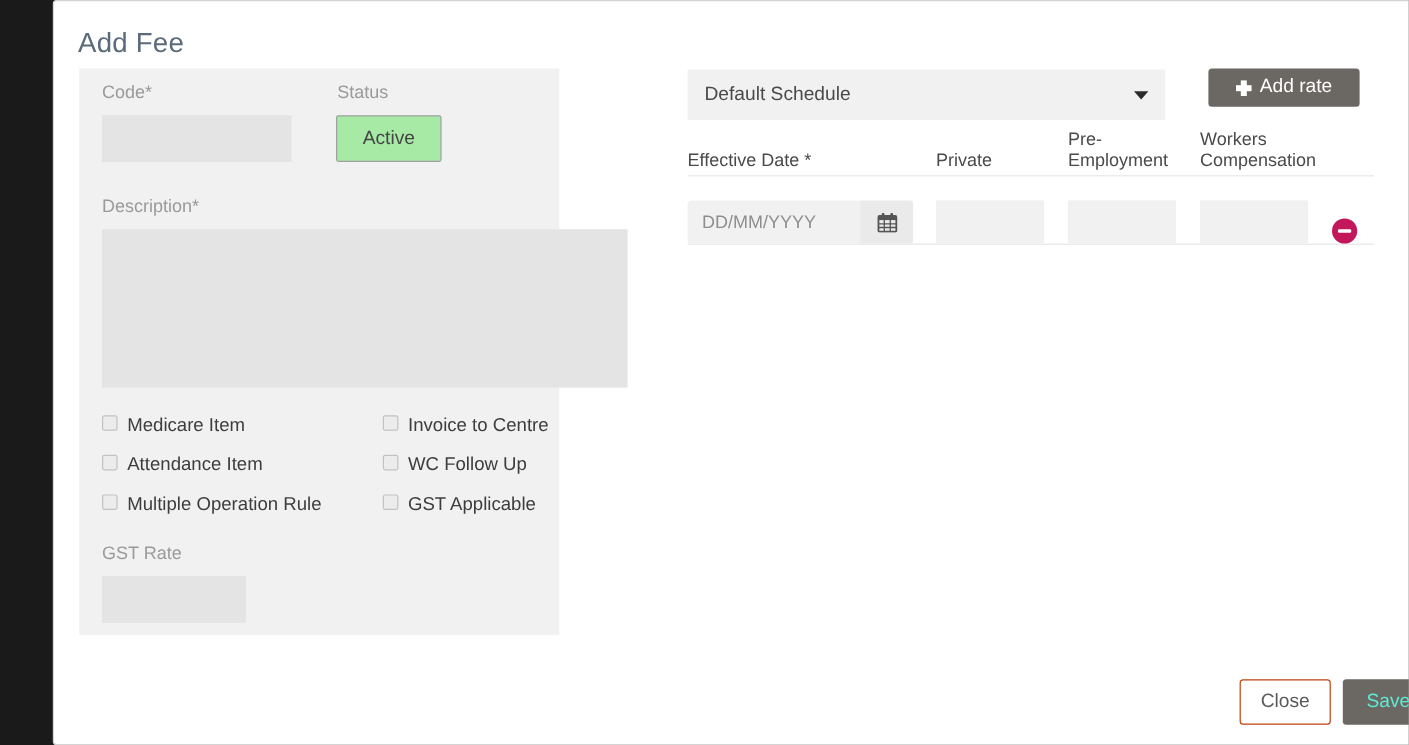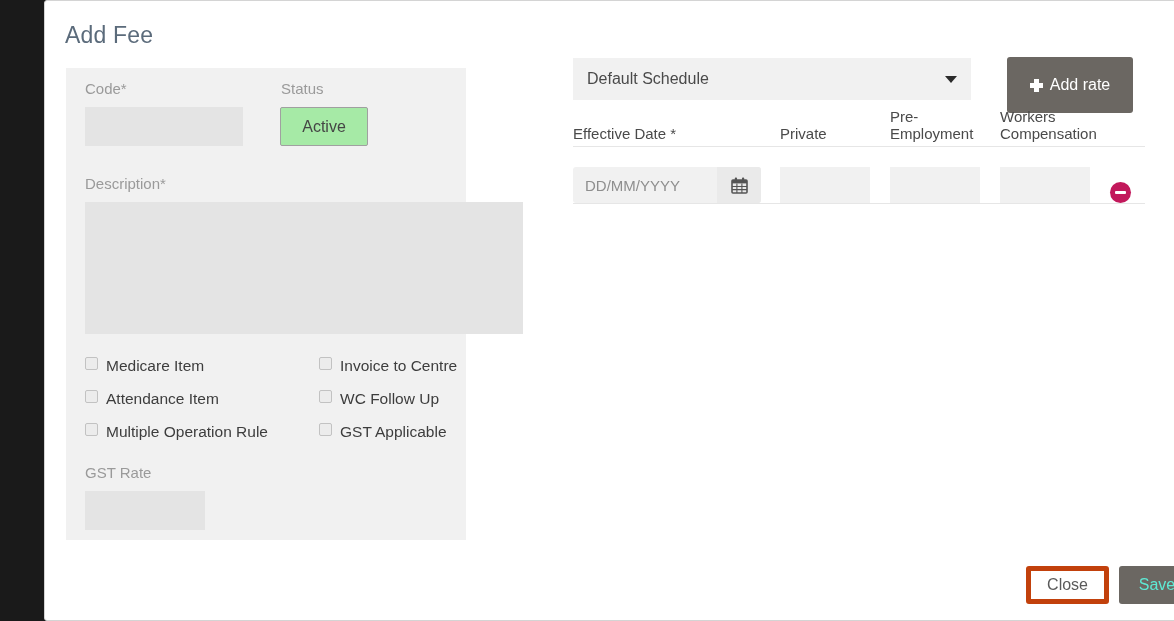--- a/index.html
+++ b/index.html
@@ -28,21 +28,21 @@
     font-size: 23px;
     color: #5b6b7b;
     letter-spacing: 0.2px;
     white-space: nowrap;
   }
 
   
   .left-panel {
     position: absolute;
     left: 21px;
-    top: 67px;
+    top: 56px;
     width: 400px;
     height: 472px;
     background: #f1f1f1;
   }
   .field-label {
     position: absolute;
     font-size: 15px;
     color: #9a9a9a;
     white-space: nowrap;
   }
@@ -123,21 +123,21 @@
   .caret {
     width: 0; height: 0;
     border-left: 6px solid transparent;
     border-right: 6px solid transparent;
     border-top: 7px solid #2b2b2b;
     flex: none;
   }
   .add-rate-btn {
     position: absolute;
     left: 962px; top: 56px;
-    width: 126px; height: 56px;
+    width: 126px; height: 32px;
     background: #6b6762;
     border-radius: 3px;
     display: flex;
     align-items: center;
     justify-content: center;
     gap: 7px;
     color: #ffffff;
     font-size: 16px;
     white-space: nowrap;
   }
@@ -239,21 +239,21 @@
     min-width: 76px;
     border-radius: 3px;
     display: flex;
     align-items: center;
     justify-content: center;
     font-size: 16px;
     padding: 0 16px;
   }
   .btn-close {
     background: #ffffff;
-    border: 5px solid #c2410c;
+    border: 1px solid #c2410c;
     color: #5a5a5a;
   }
   .btn-save {
     background: #6b6762;
     color: #5eead4;
   }
 </style>
 </head>
 <body>
 

